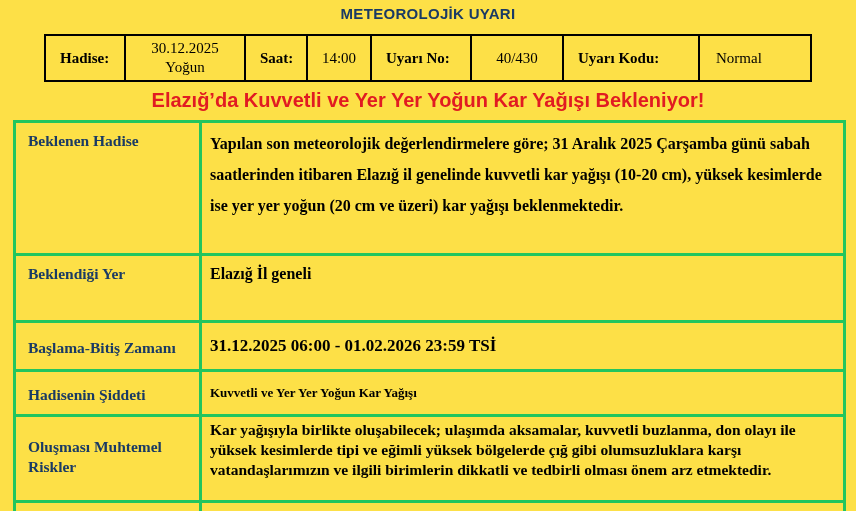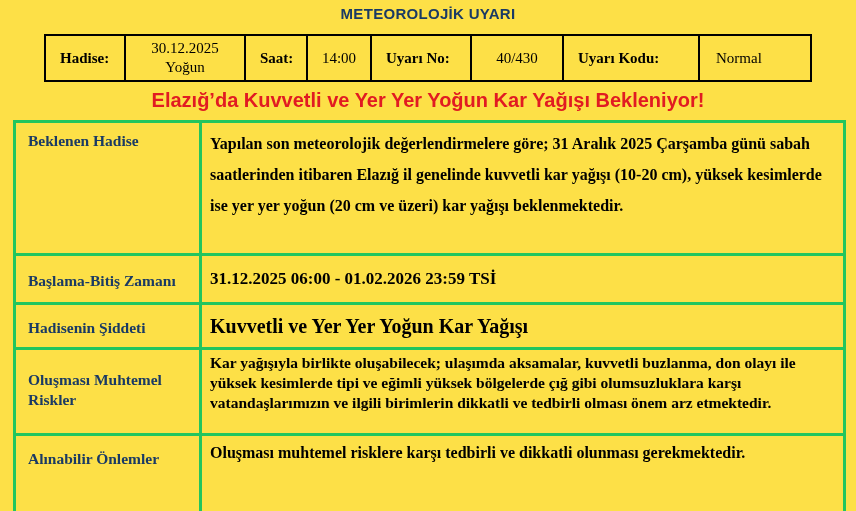--- a/index.html
+++ b/index.html
@@ -98,21 +98,21 @@
   .va-mid { vertical-align: middle; }
   tr.r1 > td { height: 118px; }
   tr.r2 > td { height: 52px; }
   tr.r3 > td { height: 34px; }
   tr.r4 > td { height: 30px; }
   tr.r5 > td { height: 76px; margin-left: 20px; }
   tr.r6 > td { height: 64px; }
   tr.r1 td.dc { line-height: 31px; padding-top: 5px; }
   tr.r2 td.dc { line-height: 22px; padding-top: 7px; }
   tr.r3 td.dc { font-size: 17px; }
-  tr.r4 td.dc { font-size: 20px; }
+  tr.r4 td.dc { font-size: 13px; }
   tr.r5 td.dc { line-height: 20px; font-size: 15.5px; padding-top: 3px; }
   tr.r5 td.dl { padding-top: 0; }
   tr.r6 td.dc { line-height: 20px; padding-top: 7px; }
   tr.r6 td.dl { padding-top: 13px; }
 </style>
 </head>
 <body>
 
 <div class="page">
 
@@ -151,20 +151,24 @@
   <table class="details-table">
     <colgroup>
       <col class="col-label">
         <col class="col-value">
     </colgroup>
     <tbody>
         <tr class="r1">
       <td class="dl va-top">Beklenen Hadise</td>
       <td class="dc va-top">Yapılan son meteorolojik değerlendirmelere göre; 31 Aralık 2025 Çarşamba günü sabah saatlerinden itibaren Elazığ il genelinde kuvvetli kar yağışı (10-20 cm), yüksek kesimlerde ise yer yer yoğun (20 cm ve üzeri) kar yağışı beklenmektedir.</td>
     </tr>
+    <tr class="r2">
+      <td class="dl va-top">Beklendiği Yer</td>
+      <td class="dc va-top">Elazığ İl geneli</td>
+    </tr>
     <tr class="r3">
       <td class="dl va-mid">Başlama-Bitiş Zamanı</td>
       <td class="dc va-mid">31.12.2025 06:00 - 01.02.2026 23:59 TSİ</td>
     </tr>
     <tr class="r4">
       <td class="dl va-mid">Hadisenin Şiddeti</td>
       <td class="dc va-mid">Kuvvetli ve Yer Yer Yoğun Kar Yağışı</td>
     </tr>
     <tr class="r5">
       <td class="dl va-mid">Oluşması Muhtemel Riskler</td>

